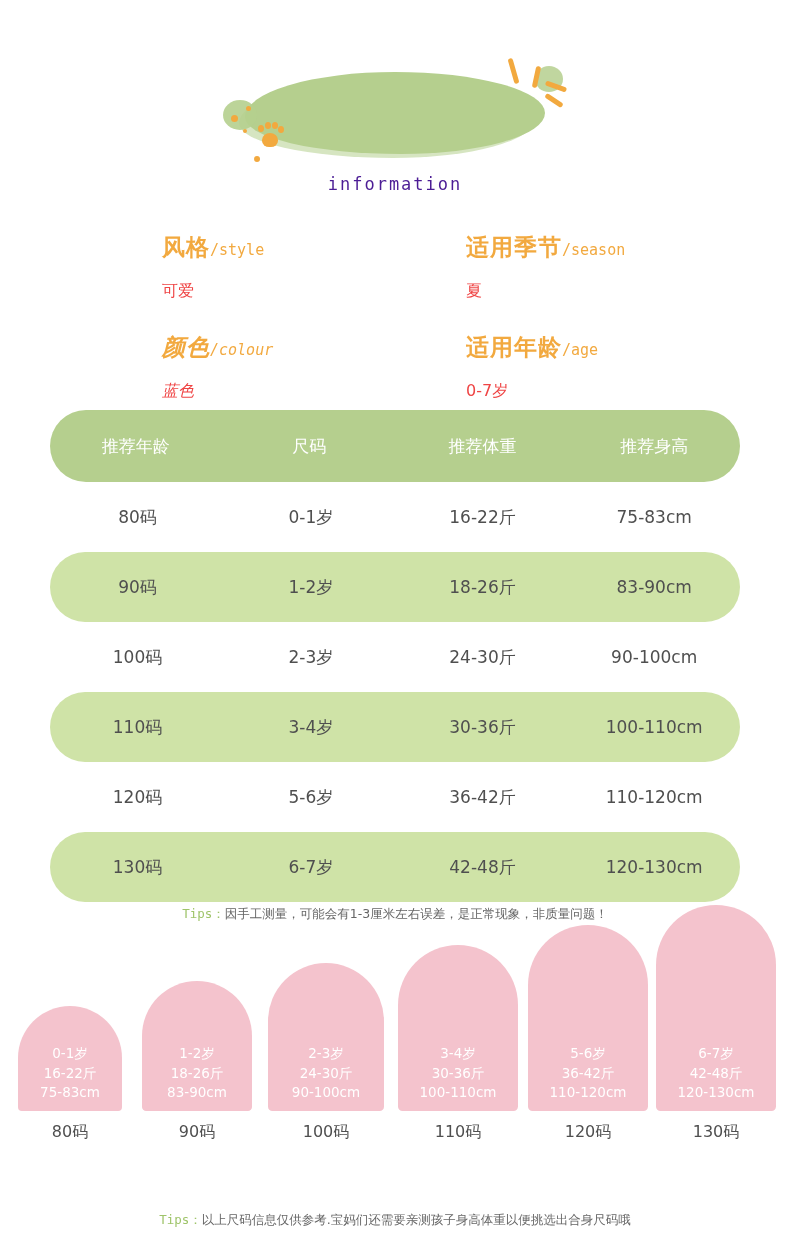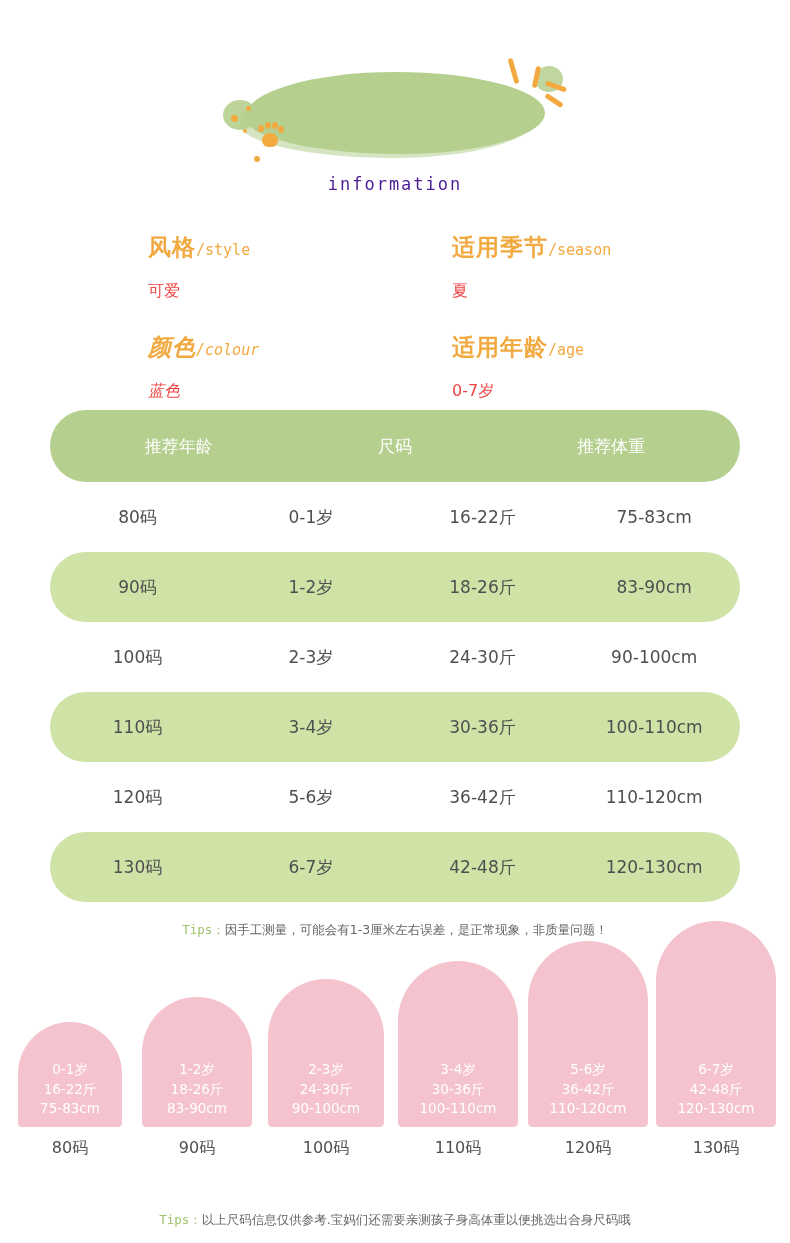--- a/index.html
+++ b/index.html
@@ -116,21 +116,21 @@
     z-index: 3;
   }
   .spark.s1 { left: 511px; top: 58px; width: 5px; height: 26px; transform: rotate(-16deg); }
   .spark.s2 { left: 534px; top: 66px; width: 5px; height: 22px; transform: rotate(12deg); }
   .spark.s3 { left: 545px; top: 84px; width: 22px; height: 5px; transform: rotate(20deg); }
   .spark.s4 { left: 544px; top: 98px; width: 20px; height: 5px; transform: rotate(34deg); }
 
   
   .info {
     position: relative;
-    margin: 10px 0 0 0;
+    margin: 10px 0 0 14px;
     padding: 0 0 0 0;
     height: 200px;
   }
   .field { position: absolute; }
   .field .lbl-cn {
     font-size: 23px;
     font-weight: bold;
     color: #f2a93f;
     font-family: "DejaVu Sans", sans-serif;
     letter-spacing: 1px;
@@ -177,21 +177,21 @@
     font-family: "DejaVu Sans", sans-serif;
     color: #4f4f4f;
   }
   .row.head .cell { color: #ffffff; font-weight: normal; }
   .row .cell.c0 { flex: 0 0 175px; }
 
   .tips {
     text-align: center;
     font-size: 12.5px;
     color: #666;
-    margin-top: 20px;
+    margin-top: 4px;
     font-family: "DejaVu Sans", sans-serif;
   }
   .tips .tg {
     color: #9fc46a;
     font-family: "DejaVu Sans Mono", monospace;
   }
 
   
   .arches {
     position: relative;
@@ -291,20 +291,21 @@
   </div>
 
 </div>
 
 <div class="table">
 
   <div class="row head">
     <div class="cell">推荐年龄</div>
     <div class="cell c0">尺码</div>
     <div class="cell">推荐体重</div>
+    <div class="cell">推荐身高</div>
   </div>
 
   <div class="row">
     <div class="cell c0">80码</div>
     <div class="cell">0-1岁</div>
     <div class="cell">16-22斤</div>
     <div class="cell">75-83cm</div>
   </div>
 
   <div class="row alt">

